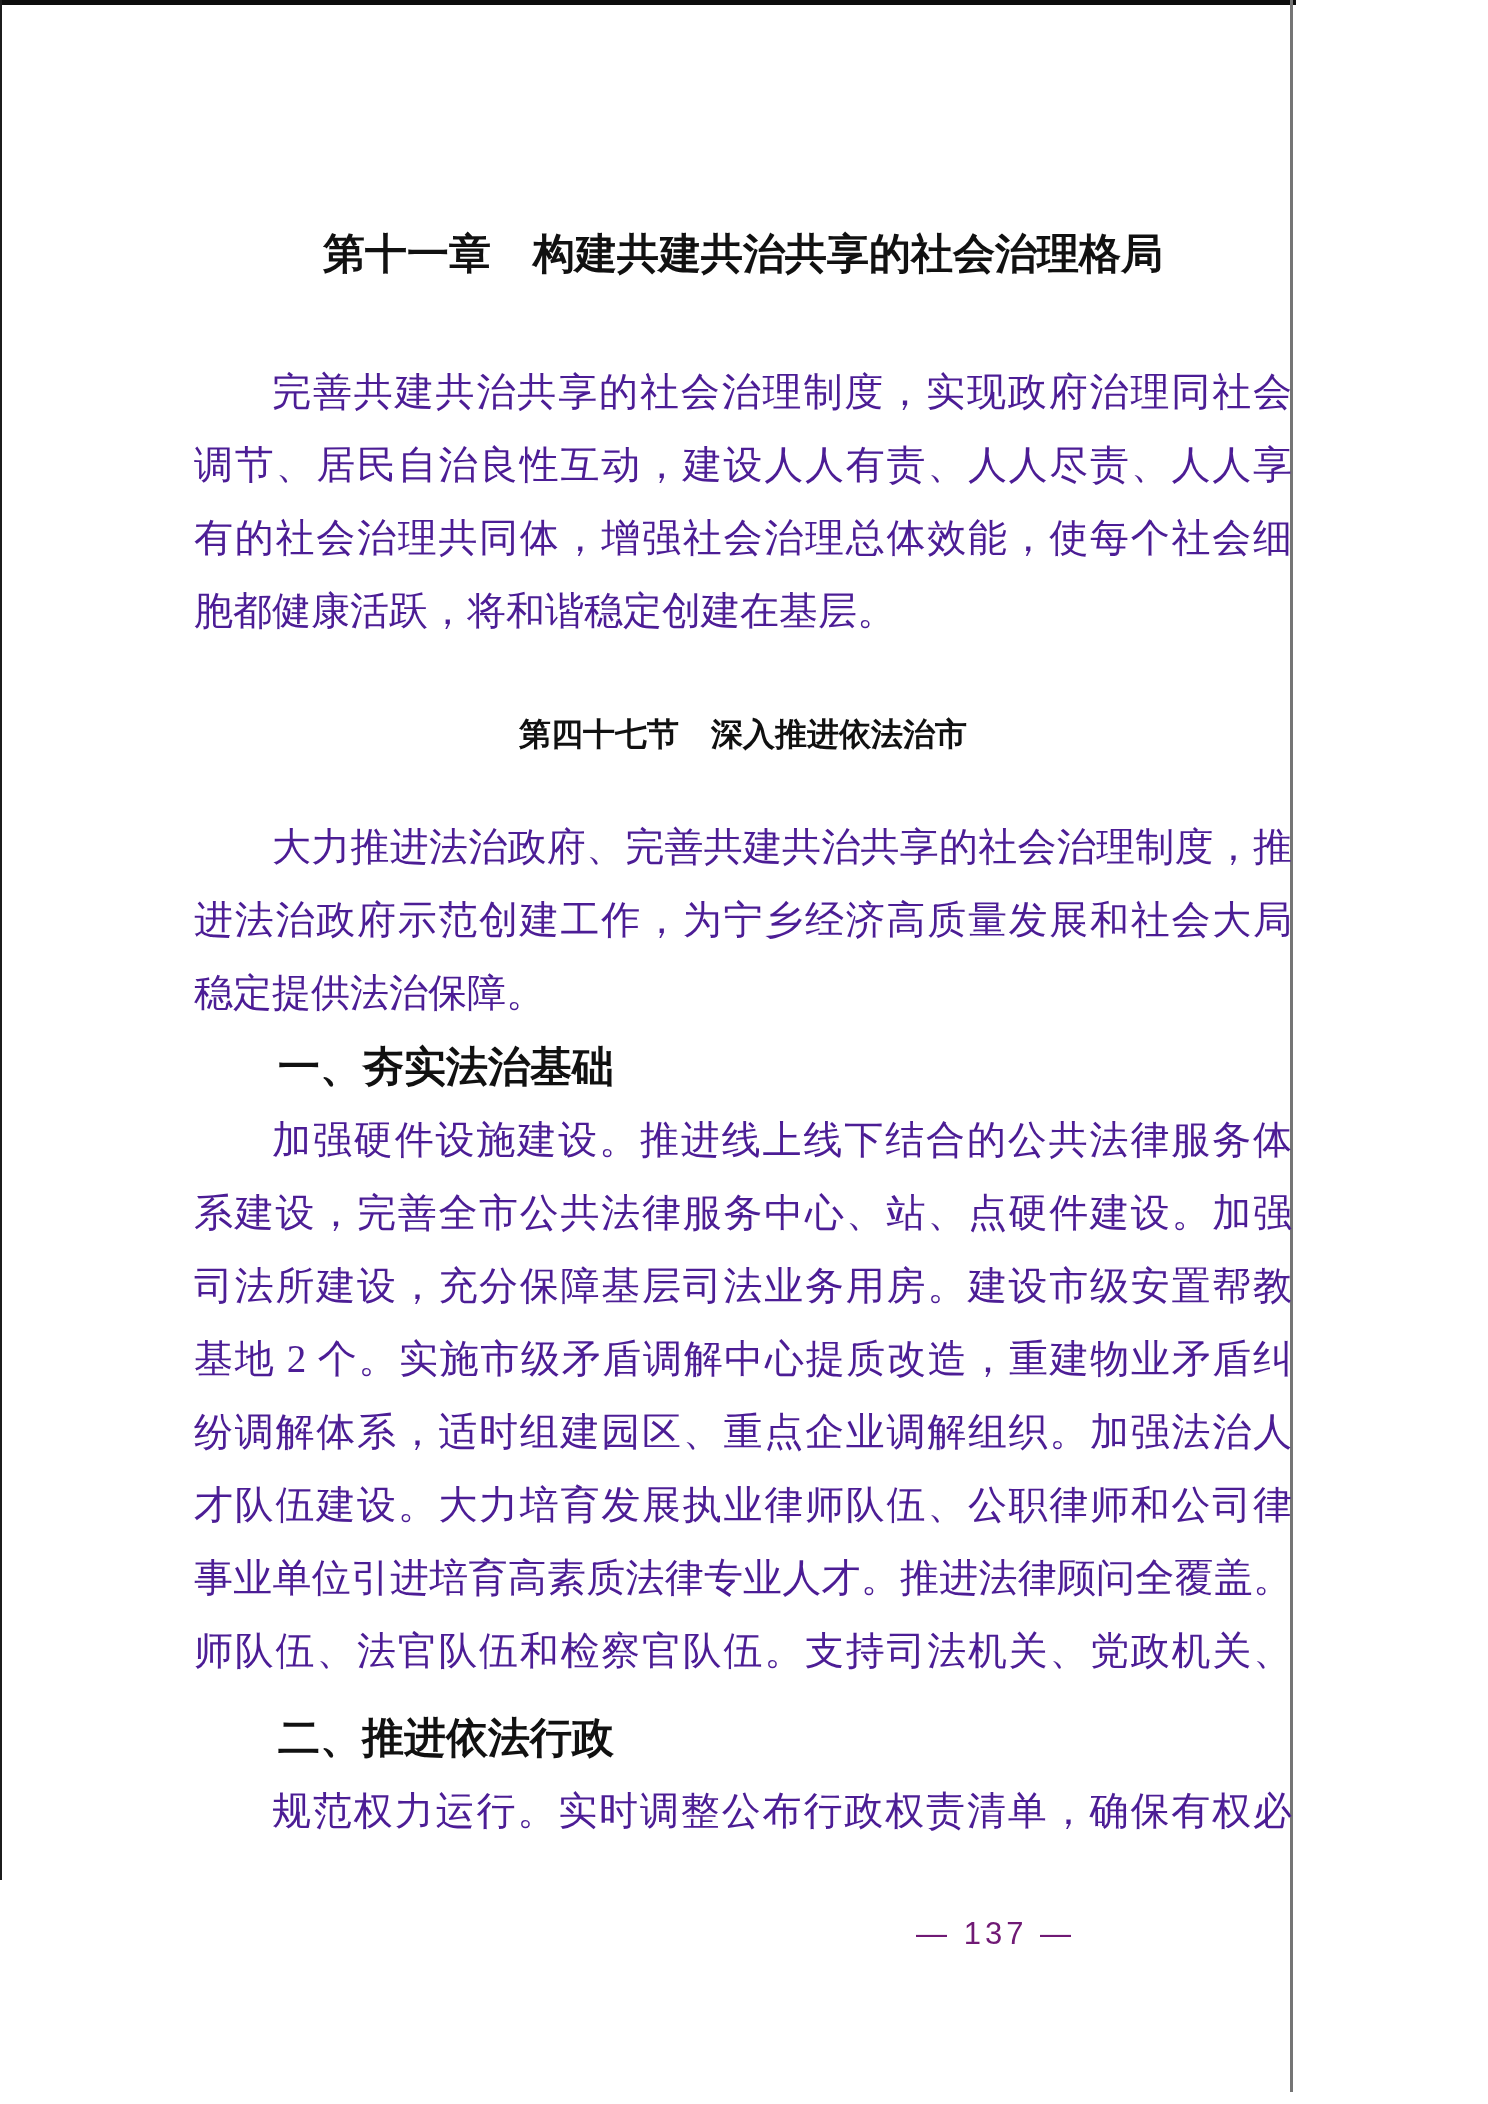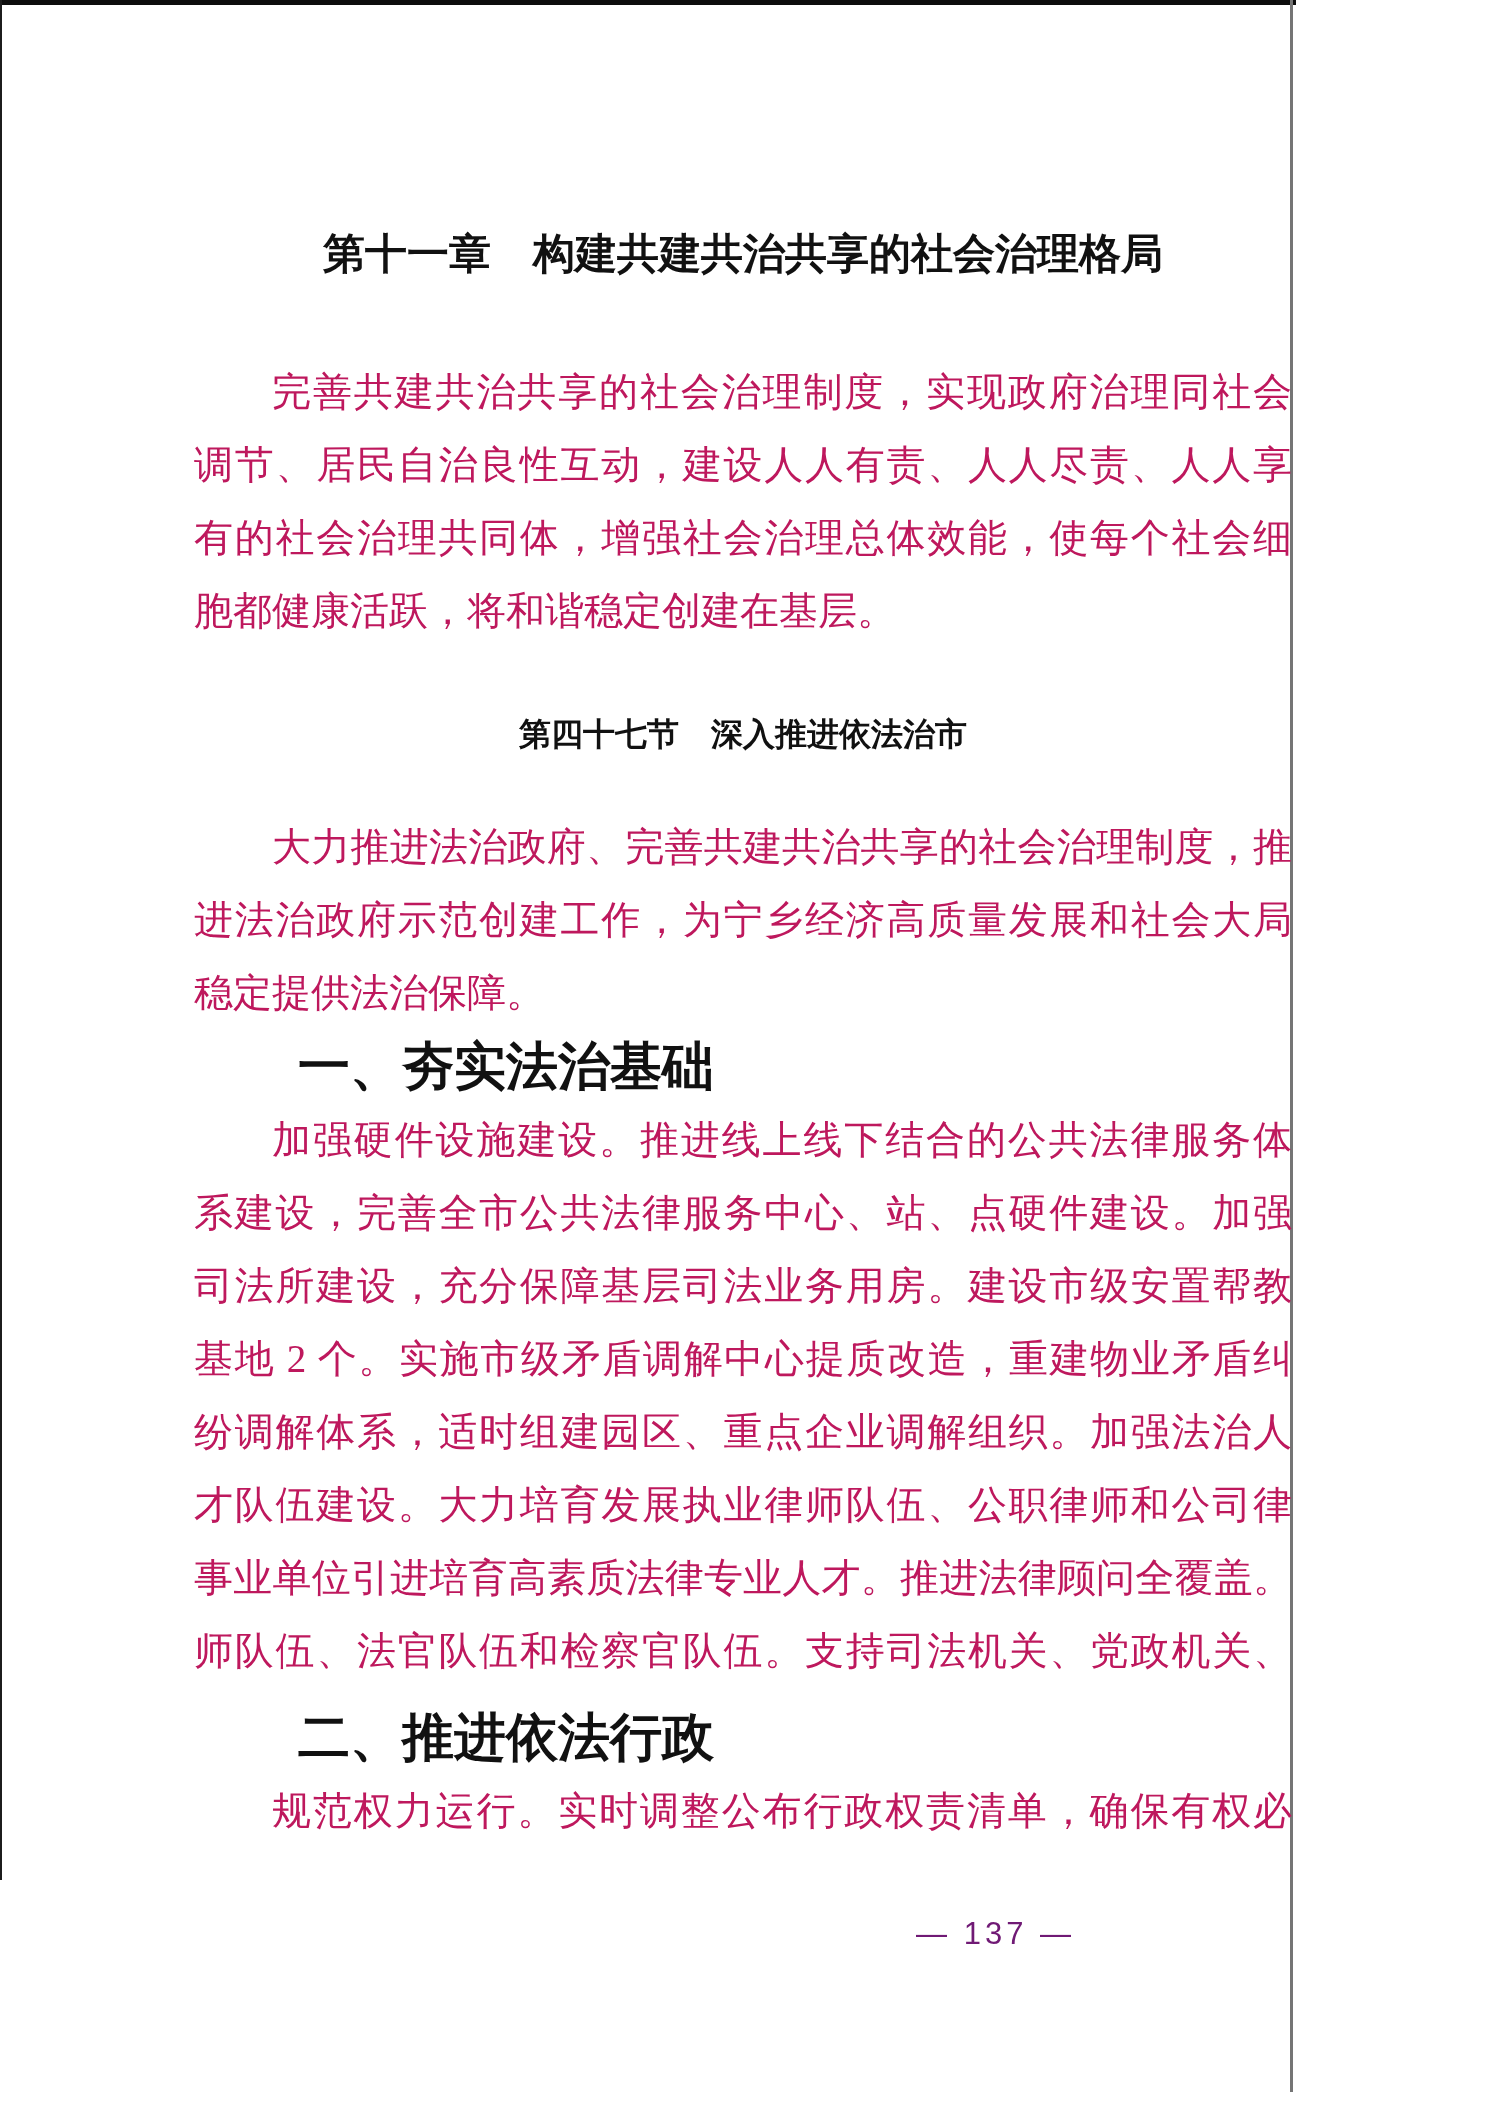--- a/index.html
+++ b/index.html
@@ -53,40 +53,40 @@
     font-weight: 700;
     font-size: 32px;
     line-height: 50px;
     text-align: center;
     color: #111111;
   }
   .para {
     margin: 0;
     font-size: 39px;
     line-height: 73px;
-    color: #be185d;
+    color: #4c1d95;
   }
   .para.p1 { margin-top: 76px; }
   .para.p2 { margin-top: 51px; }
   .para.p3 { margin-top: 0px; }
   .para.p4 { margin-top: 0px; }
   .line {
     text-align: justify;
     text-align-last: justify;
     text-justify: inter-character;
     height: 73px;
     overflow: hidden;
   }
   .line.first { text-indent: 2em; }
   .line.end   { text-align-last: left; }
   .sub-heading {
     margin: 0;
     font-family: "Liberation Sans", "DejaVu Sans", sans-serif;
     font-weight: 700;
-    font-size: 52px;
+    font-size: 42px;
     line-height: 73px;
     text-indent: 2em;
     color: #111111;
   }
   .sub-heading.h1 { margin-top: 1px; }
   .sub-heading.h2 { margin-top: 14px; }
   .page-number {
     position: absolute;
     top: 1916px;
     right: 221px;

